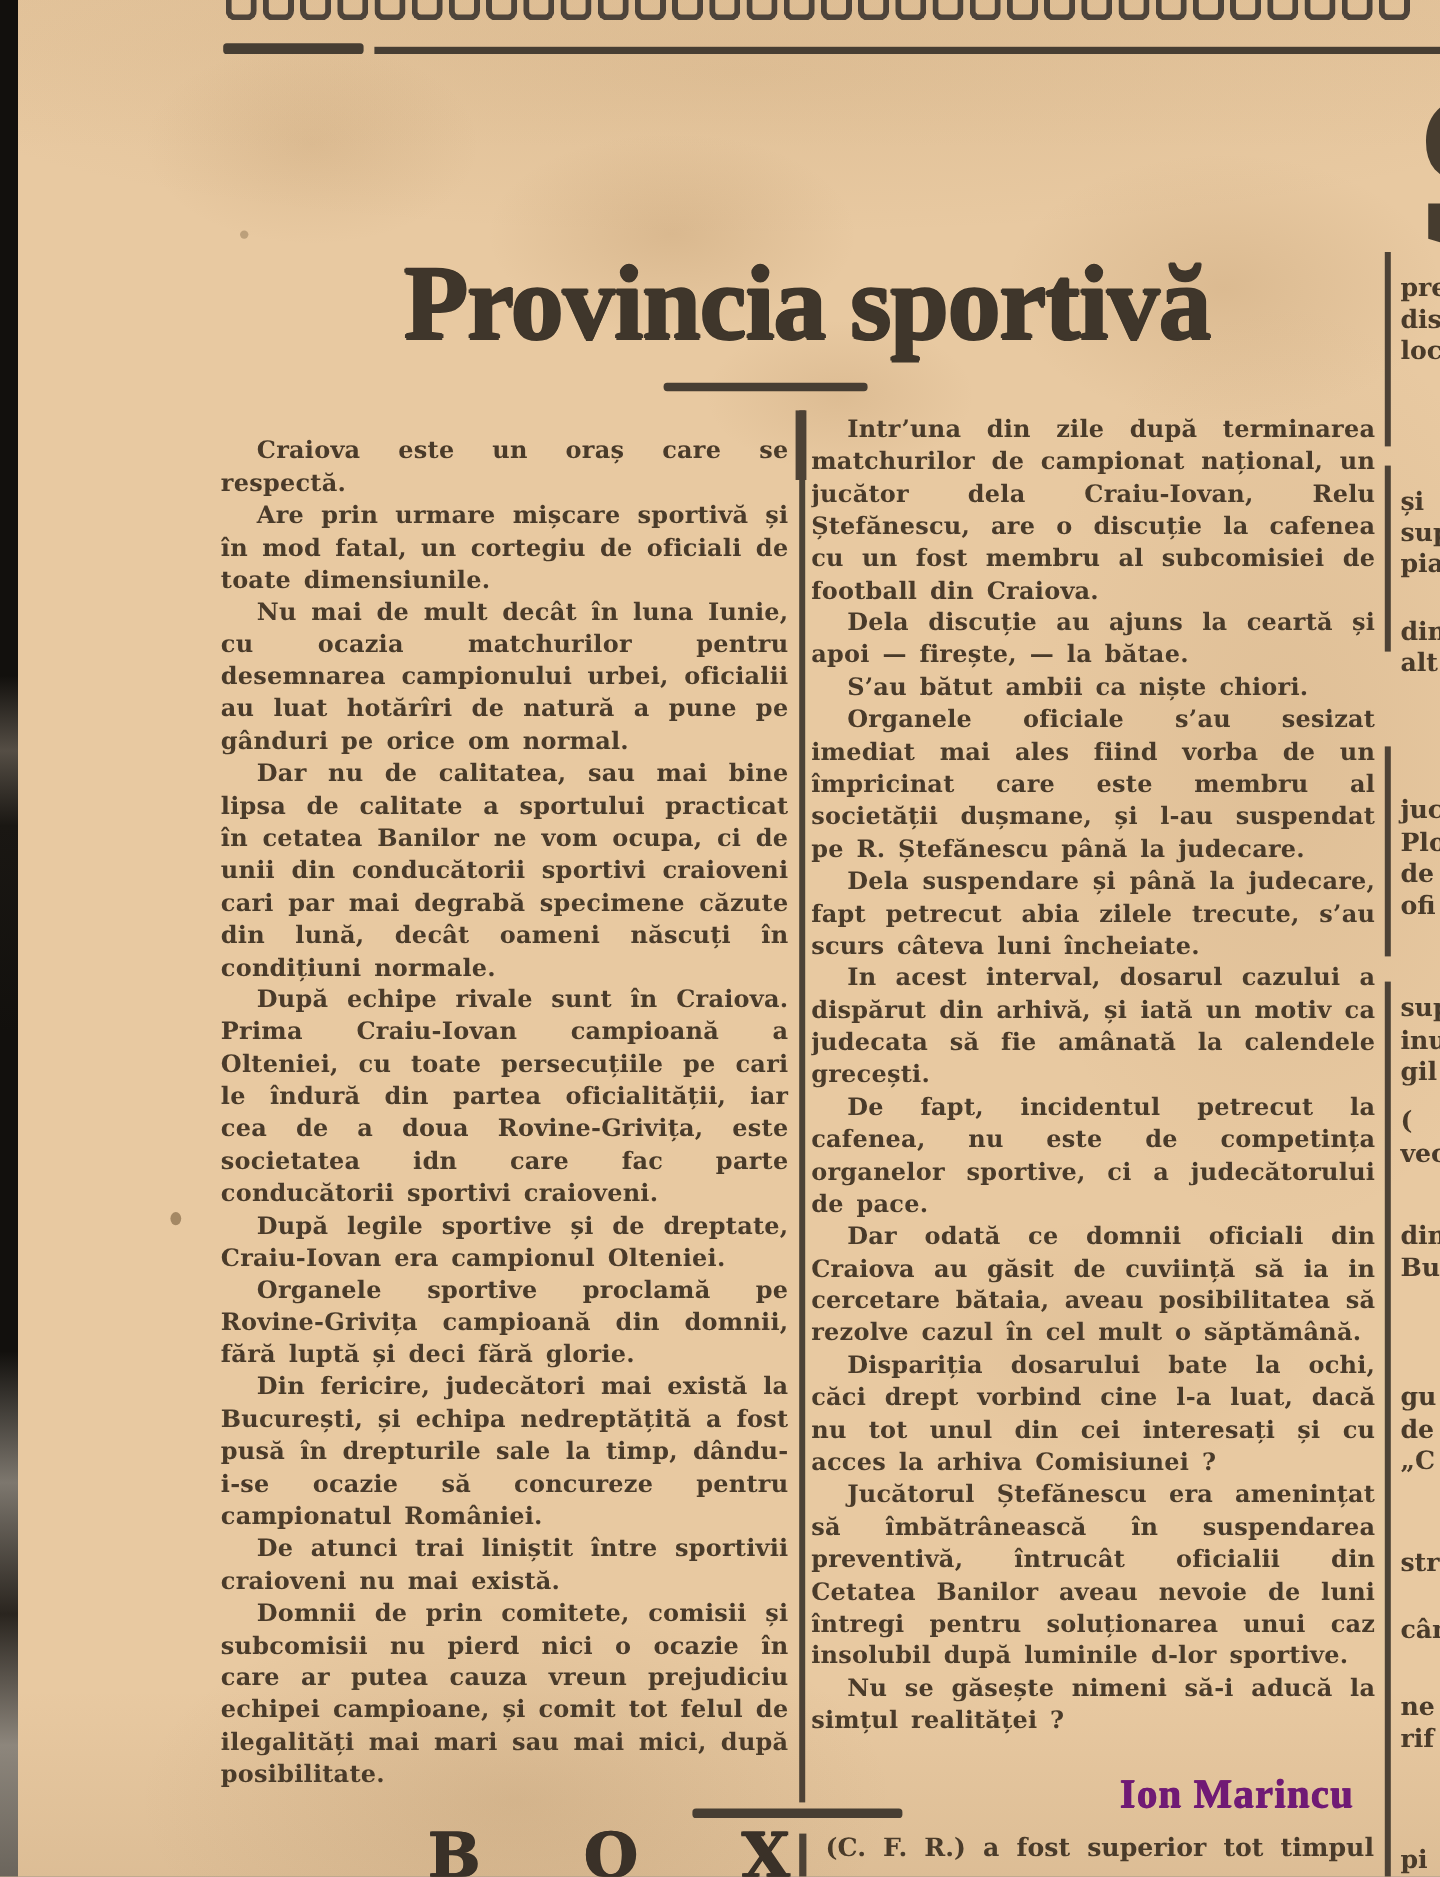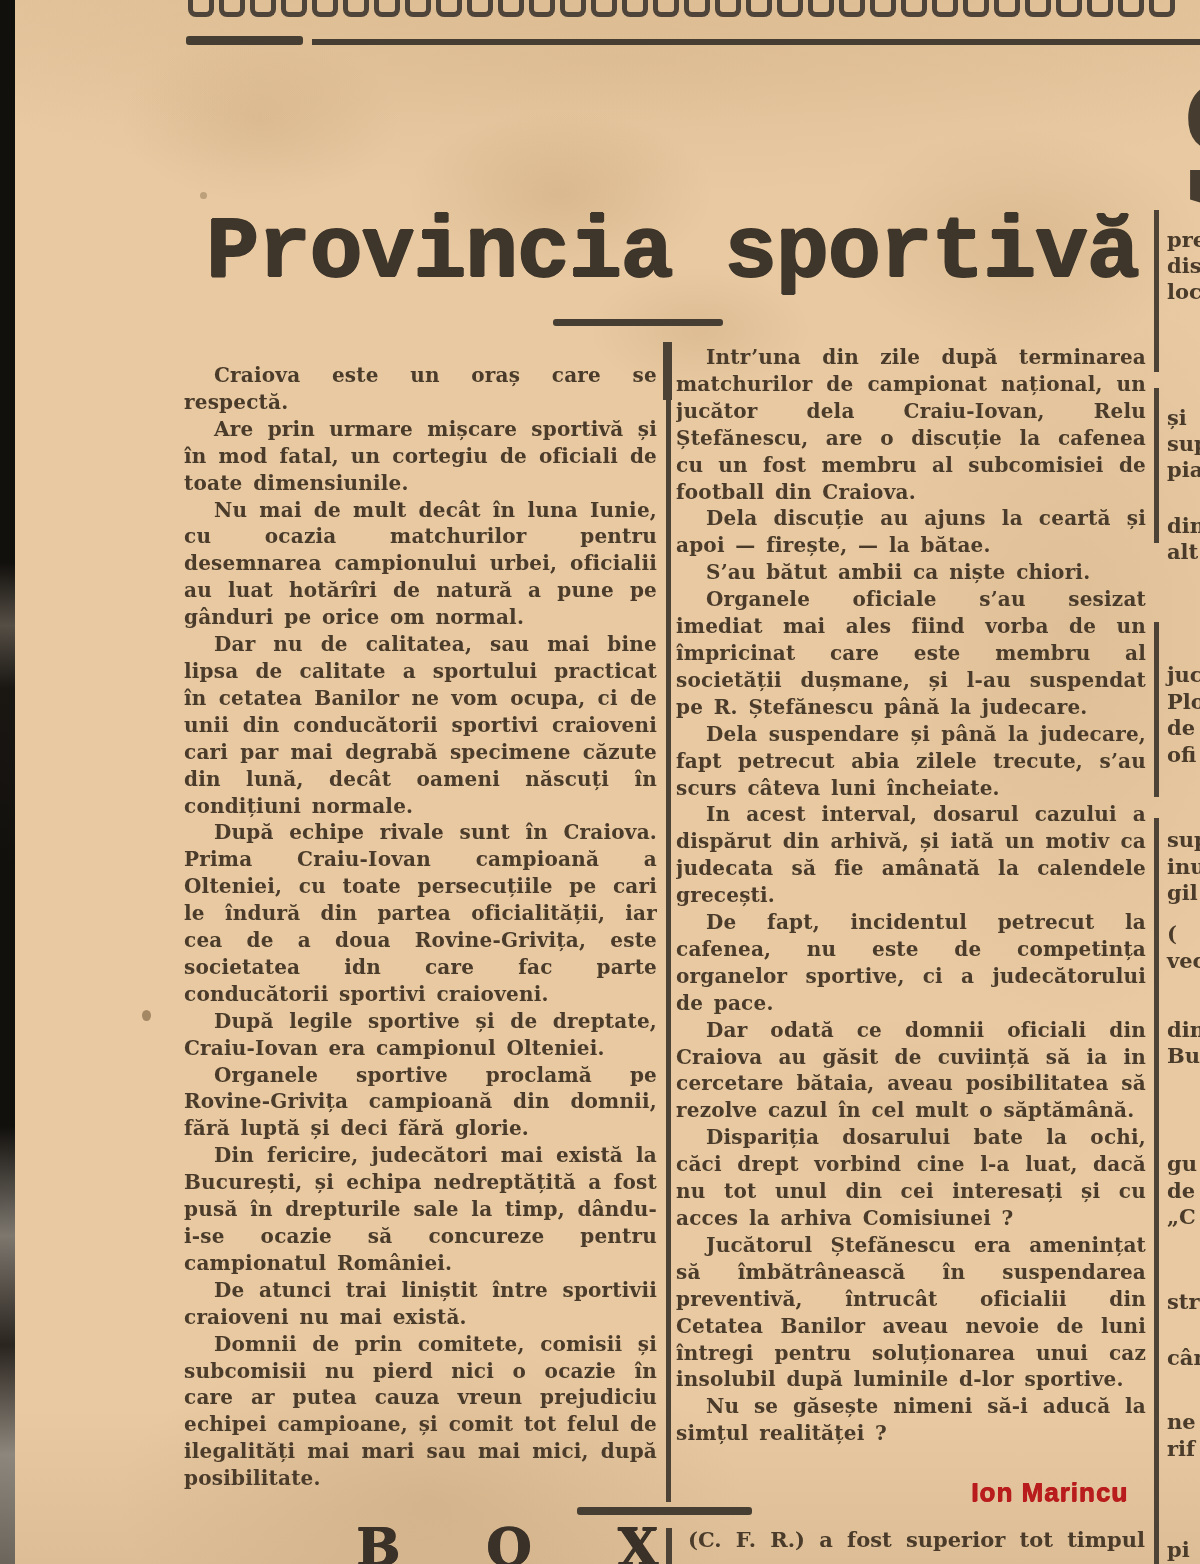--- a/index.html
+++ b/index.html
@@ -32,21 +32,21 @@
   }
   
   #chain{left:188px;top:0;width:987px;height:18px;overflow:hidden;display:flex;gap:5px;z-index:3;}
   .chain-cell{
     flex:none;box-sizing:border-box;width:26px;height:17px;
     border:5px solid #4e443a;border-top:none;border-radius:0 0 8px 8px;
   }
   .rule{background:#473e33;z-index:3;border-radius:3px;}
   .headline{
     left:185px;top:203px;width:975px;text-align:center;z-index:4;
-    font-family:Liberation Mono, monospace;font-weight:bold;font-size:88px;
+    font-family:Liberation Serif, serif;font-weight:bold;font-size:88px;
     letter-spacing:-1px;color:var(--title_ink,#3f362b);
     text-shadow:1px 0 currentColor,-1px 0 currentColor,0 1px currentColor,0 -1px currentColor;
   }
   .body-par{
     margin:0;text-indent:30px;text-align:justify;
     font-size:20px;line-height:26.9px;font-weight:bold;
     color:var(--ink,#4a3b2a);word-spacing:3.5px;letter-spacing:0.2px;
   }
   .col{position:absolute;overflow:hidden;z-index:4;}
   .divider{background:#4d4236;z-index:3;}
@@ -54,22 +54,22 @@
     position:absolute;left:1167px;width:45px;z-index:4;
     font-weight:bold;font-size:21px;line-height:24px;color:var(--ink,#4a3b2a);white-space:nowrap;
   }
   #big-s{left:1181px;top:80px;width:19px;height:140px;overflow:hidden;z-index:4;}
   #big-s span{
     position:absolute;left:-4px;top:-34px;
     font-weight:bold;font-size:170px;color:#463c2f;font-family:"DejaVu Serif",serif;
   }
   #signature{
     left:676px;top:1477px;width:452px;text-align:right;z-index:4;
-    font-family:Liberation Sans, sans-serif;font-weight:bold;font-size:26px;
-    letter-spacing:1px;color:#b91c1c;
+    font-family:Liberation Serif, serif;font-weight:bold;font-size:34px;
+    letter-spacing:1px;color:#701a75;
     text-shadow:0.8px 0 currentColor,0 0.8px currentColor;
   }
   #box-heading{
     left:356px;top:1516px;z-index:4;white-space:nowrap;
     font-weight:bold;font-size:52px;letter-spacing:34px;color:#3a3128;
     text-shadow:1px 0 currentColor,0 1px currentColor;
   }
   #cfr-line{
     left:688px;top:1527px;width:457px;z-index:4;
     font-weight:bold;font-size:21px;color:var(--ink,#4a3b2a);

